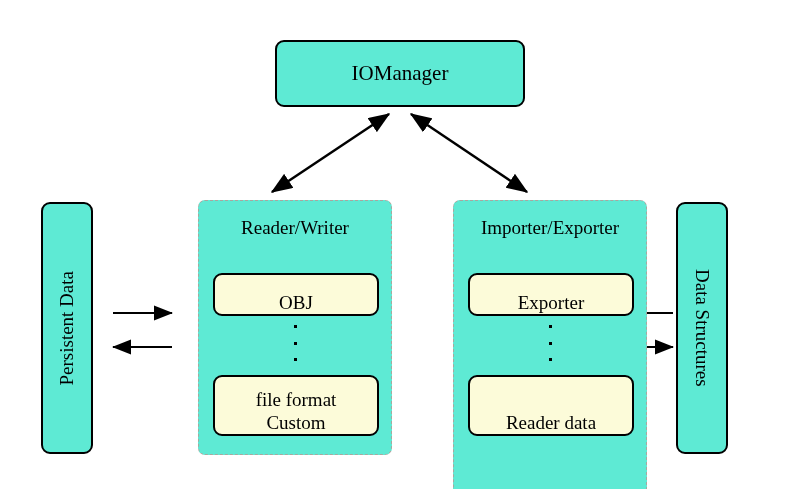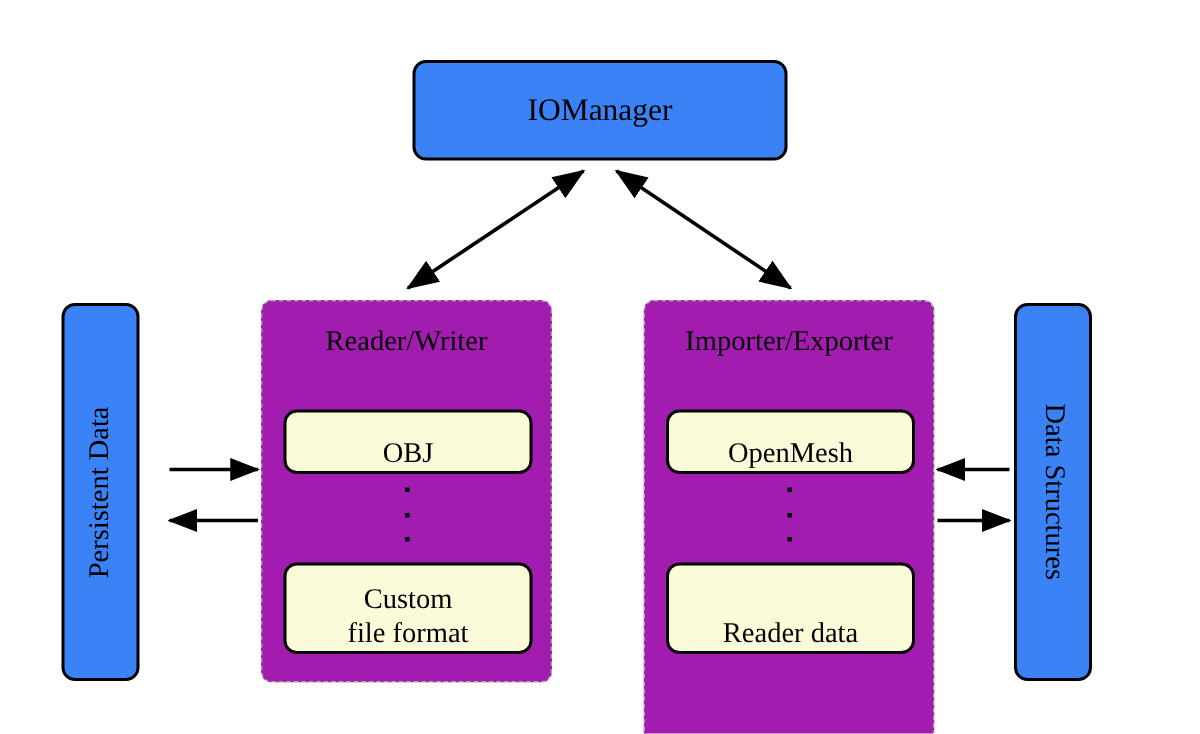--- a/index.html
+++ b/index.html
@@ -35,34 +35,35 @@
     box-sizing: border-box;
     display: flex;
     align-items: center;
     justify-content: center;
     text-align: center;
     line-height: 1.18;
   }
   .hard-box {
     border: 2.6px solid #000000;
     border-radius: 9px;
-    background: #3b82f6;
+    background: #5eead4;
   }
   .yellow-box {
     border: 2.6px solid #000000;
     border-radius: 9px;
     background: #fcfbd9;
     align-items: flex-end;
   }
   .group-box {
     position: absolute;
     box-sizing: border-box;
     border: 1.6px dashed #a8a8a0;
     border-radius: 7px;
-    background: #a21caf;
+    background: #5eead4;
+    margin-left: 24px;
   }
 
   
   #iomanager {
     left: 275px;
     top: 40px;
     width: 250px;
     height: 67px;
     font-size: 21px;
   }
@@ -196,31 +197,31 @@
     </div>
 
     <div class="vdots">
       <span></span>
       <span></span>
       <span></span>
     </div>
 
     <div class="node yellow-box inner-bottom">
       <div>
+        <div>file format</div>
         <div>Custom</div>
-        <div>file format</div>
       </div>
     </div>
   </div>
 
   <div id="group-importerexporter" class="group-box">
     <div class="group-title">Importer/Exporter</div>
 
     <div class="node yellow-box inner-top">
-      <span>OpenMesh</span>
+      <span>Exporter</span>
     </div>
 
     <div class="vdots">
       <span></span>
       <span></span>
       <span></span>
     </div>
 
     <div class="node yellow-box inner-bottom">
       <div>

